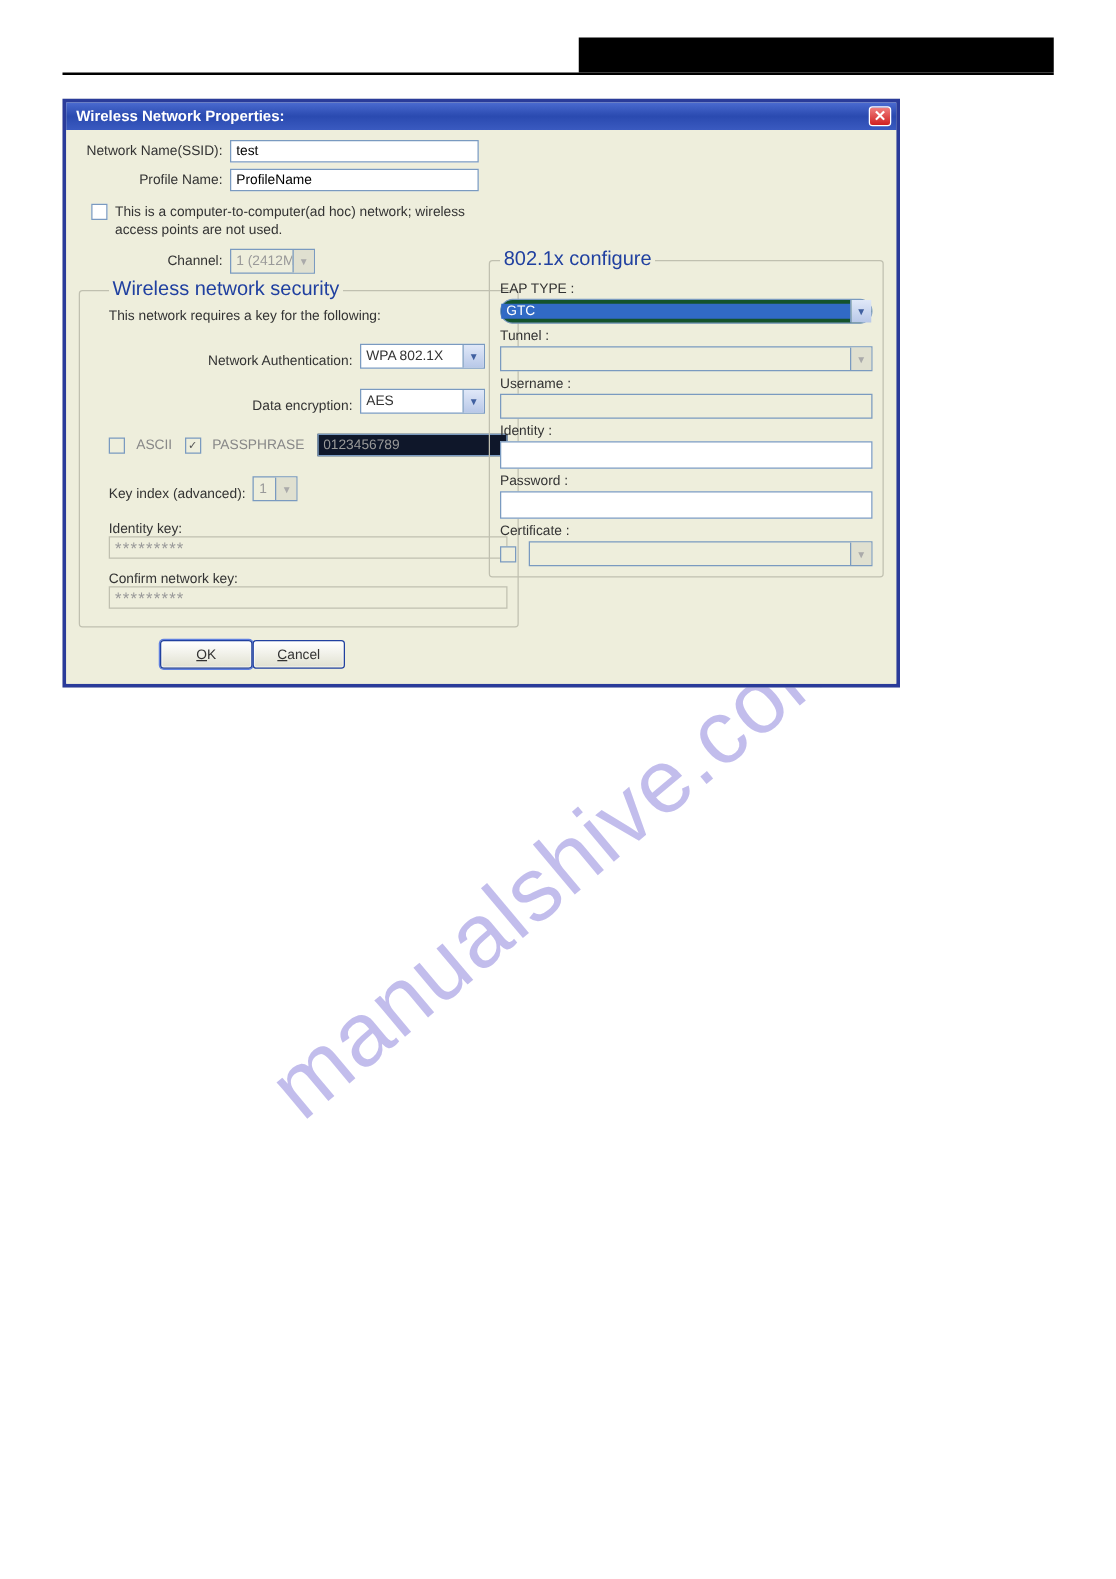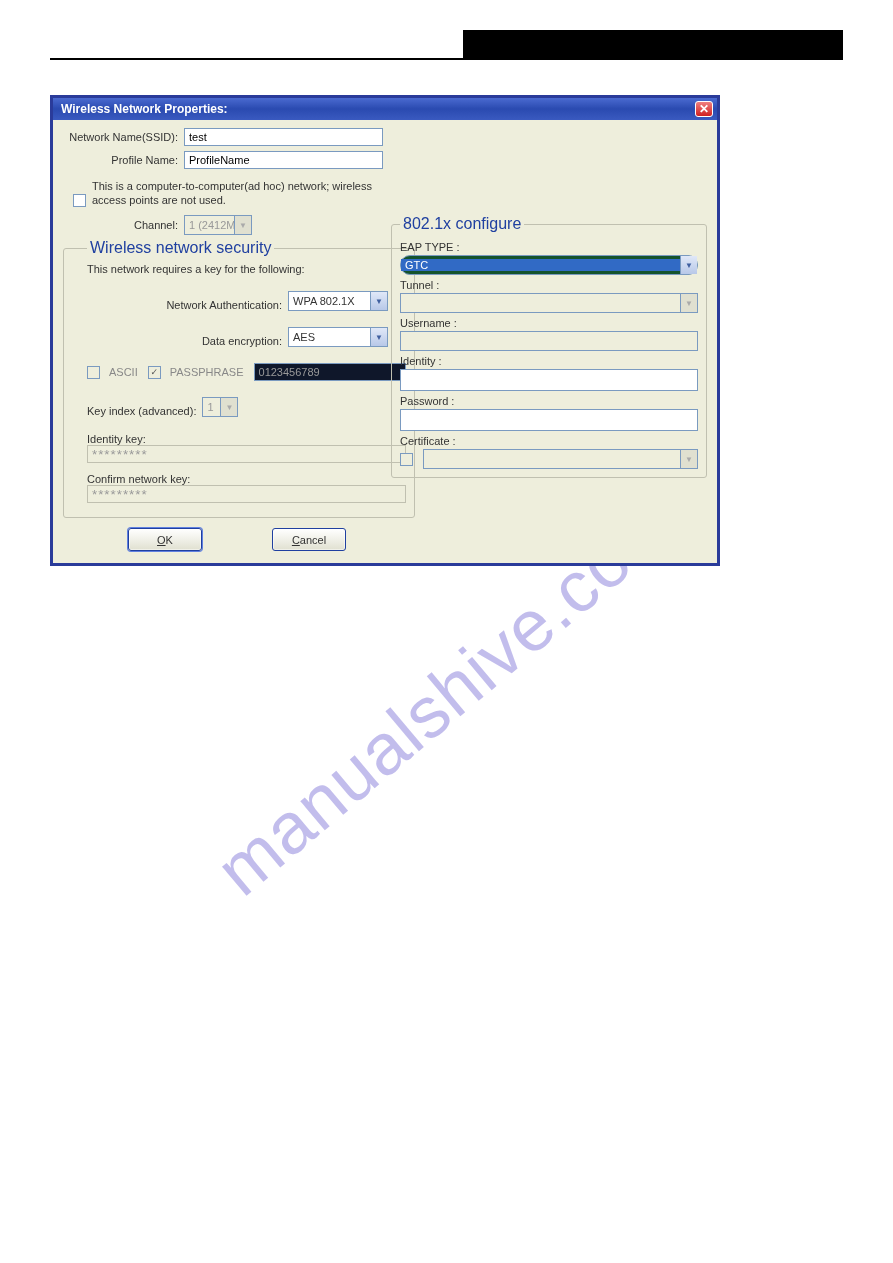--- a/index.html
+++ b/index.html
@@ -37,21 +37,21 @@
     color: #7a6fd6;
     opacity: 0.45;
     font-family: Arial, sans-serif;
     font-weight: normal;
     pointer-events: none;
     white-space: nowrap;
     letter-spacing: 1px;
   }
   .dialog-outer {
     position: absolute;
-    top: 95px;
+    top: 79px;
     left: 50px;
     width: 670px;
     border: 3px solid #2a3b9a;
     box-sizing: border-box;
     background: #eeeedc;
   }
   .titlebar {
     background: linear-gradient(to bottom, #4a6ad0 0%, #2a4ab0 50%, #3a5ac0 100%);
     height: 22px;
     display: flex;
@@ -105,21 +105,21 @@
     font-size: 11px;
     padding: 0 4px;
     box-sizing: border-box;
   }
   .text-input.disabled {
     background: #0f172a;
     color: #999;
   }
   .adhoc-row {
     display: flex;
-    align-items: flex-end;
+    align-items: flex-start;
     margin: 5px 0 8px 10px;
   }
   .checkbox {
     width: 13px;
     height: 13px;
     border: 1px solid #7a9ac0;
     background: #fff;
     margin-right: 6px;
     flex-shrink: 0;
     box-sizing: border-box;
@@ -266,21 +266,20 @@
   .r-input.disabled {
     background: #eeeedc;
   }
   .cert-row {
     display: flex;
     gap: 4px;
     align-items: center;
   }
   .btn-row {
     display: flex;
-    gap: 70px;
     margin-top: 10px;
     margin-left: 65px;
   }
   .xp-button {
     width: 72px;
     height: 21px;
     border: 1px solid #2040a0;
     border-radius: 3px;
     background: linear-gradient(to bottom, #fff 0%, #f0f0e8 50%, #e0e0d0 100%);
     display: flex;

